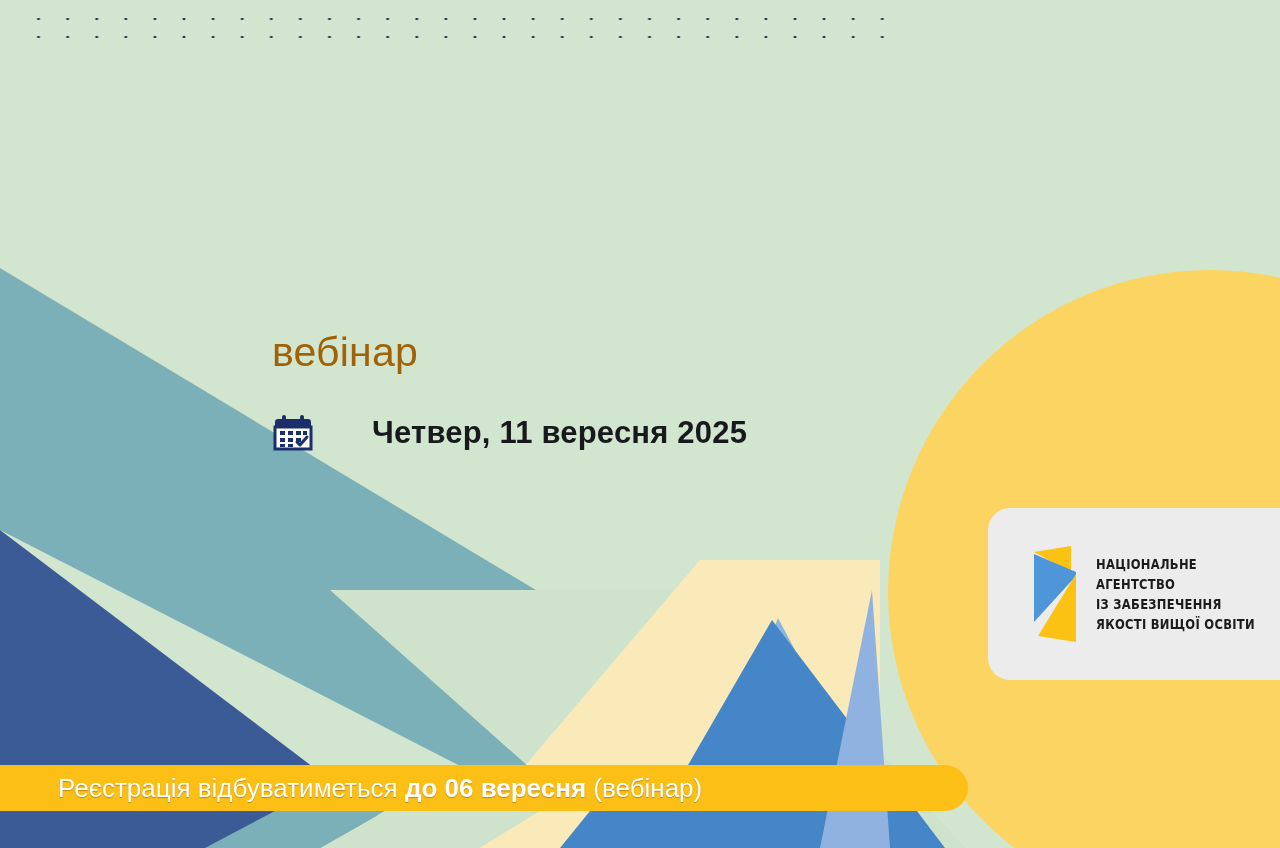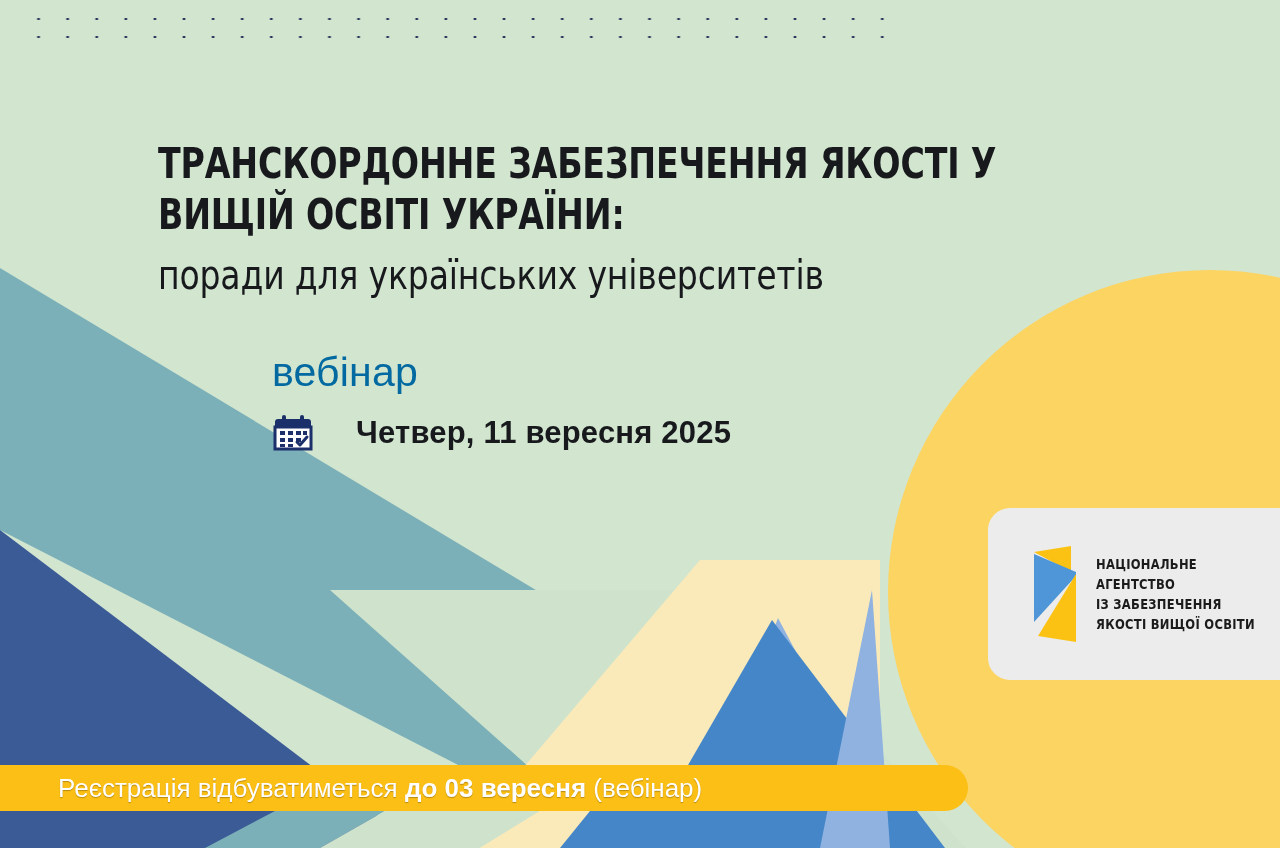--- a/index.html
+++ b/index.html
@@ -74,37 +74,38 @@
     font-weight: 400;
     transform: scaleX(0.92);
     transform-origin: left center;
     white-space: nowrap;
     padding-top: 6px;
   }
 
   .webinar {
     position: absolute;
     left: 272px;
-    top: 348px;
+    top: 328px;
     font-size: 41px;
     line-height: 48px;
     font-weight: 400;
-    color: #0369a1;
+    color: #a16207;
     letter-spacing: 0.2px;
   }
 
   .meta {
     position: absolute;
     left: 272px;
     top: 408px;
   }
   .meta-row {
     display: flex;
     align-items: center;
     height: 50px;
+    gap: 16px;
   }
   .meta-ico {
     width: 46px;
     height: 46px;
     flex: 0 0 46px;
     display: flex;
     align-items: center;
     justify-content: flex-start;
   }
   .meta-ico svg { display: block; }
@@ -198,25 +199,20 @@
     <polygon points="275,811 385,811 320,848 205,848" fill="#7cb0b8"></polygon>
     <polygon points="385,811 540,811 480,848 320,848" fill="#cfe3cc"></polygon>
     <polygon points="540,811 590,811 560,848 480,848" fill="#fbeab9"></polygon>
     <polygon points="590,811 700,811 660,848 560,848" fill="#4486c8"></polygon>
   </svg>
 
   <div class="dot-grid"></div>
 
   <div class="content">
 
-    <div class="title">
-      <span class="title-line">ТРАНСКОРДОННЕ ЗАБЕЗПЕЧЕННЯ ЯКОСТІ У</span>
-      <span class="title-line">ВИЩІЙ ОСВІТІ УКРАЇНИ:</span>
-      <span class="title-sub">поради для українських університетів</span>
-    </div>
 
     <div class="webinar">вебінар</div>
 
     <div class="meta">
 
       <div class="meta-row">
         <span class="meta-ico">
           <svg width="42" height="42" viewBox="0 0 42 42">
             <rect x="3" y="7" width="36" height="30" rx="3" fill="#1b2f6b"></rect>
             <rect x="3" y="15" width="36" height="22" fill="#ffffff"></rect>
@@ -238,21 +234,21 @@
           </svg>
         </span>
         <span class="meta-text">Четвер, 11 вересня 2025</span>
       </div>
 
 
     </div>
 
     <div class="ribbon">
       <div class="ribbon-text">
-        <span>Реєстрація відбуватиметься </span><b>до 03 вересня</b><span> (вебінар)</span>
+        <span>Реєстрація відбуватиметься </span><b>до 06 вересня</b><span> (вебінар)</span>
       </div>
     </div>
 
     <div class="logo-card">
       <span class="logo-mark">
         <svg width="56" height="104" viewBox="0 0 56 104">
           <polygon points="10,10 47,4 47,30 10,10" fill="#fcc213"></polygon>
           <polygon points="10,12 10,80 52,34 52,30" fill="#4e96d8"></polygon>
           <polygon points="52,32 52,100 14,94 52,32" fill="#fcc213"></polygon>
         </svg>

